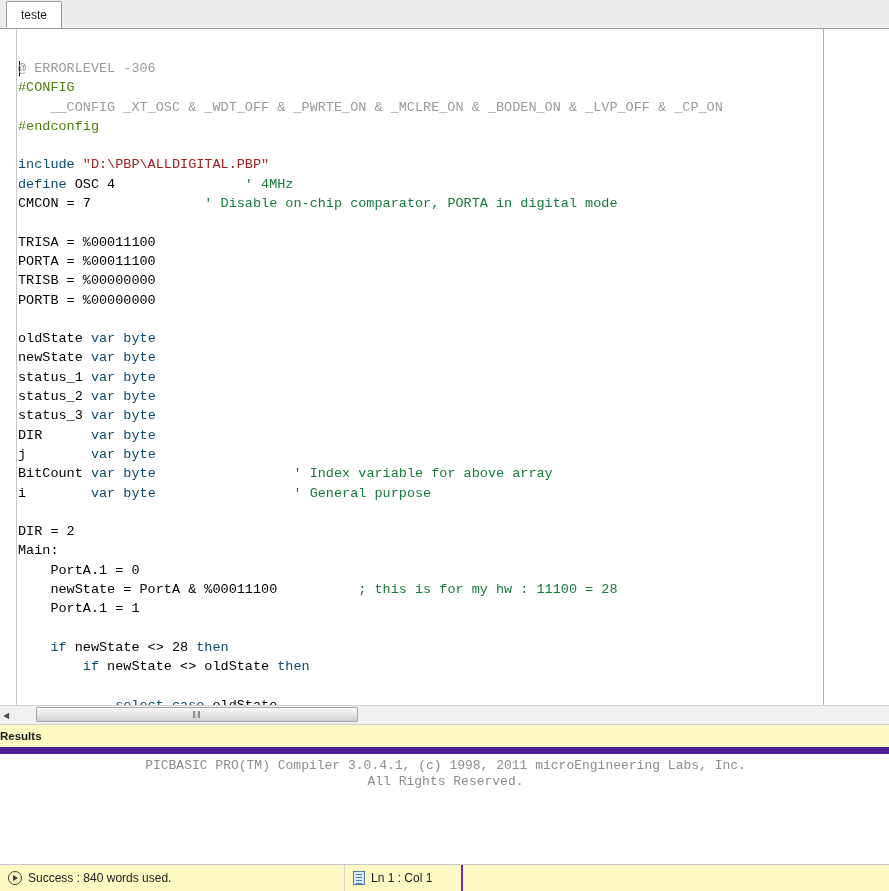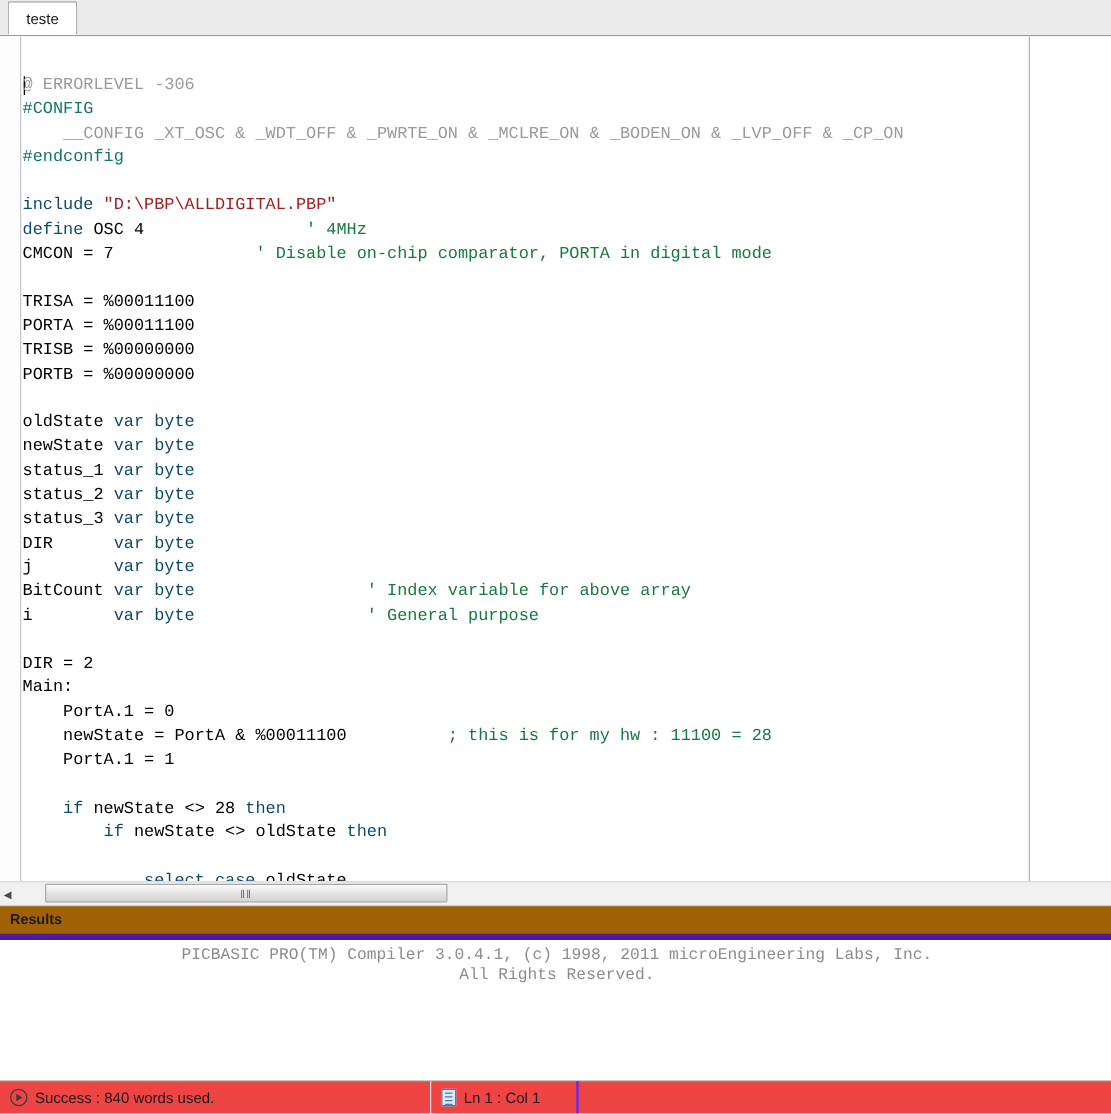--- a/index.html
+++ b/index.html
@@ -85,21 +85,21 @@
     margin: 0;
     font-family: "Liberation Mono", "DejaVu Sans Mono", monospace;
     font-size: 13.5px;
     line-height: 19.3px;
     white-space: pre;
     color: #000000;
     letter-spacing: 0px;
   }
   .code .ln { display: block; height: 19.3px; }
   .kw   { color: #0c4a6e; }
-  .pre  { color: #0f766e; }
+  .pre  { color: #4d7c0f; }
   .str  { color: #a02020; }
   .cmt  { color: #167a3c; }
   .gry  { color: #9a9a9a; }
 
   
   .hscroll {
     flex: 0 0 auto;
     height: 18px;
     background: #f0f0f0;
     border-top: 1px solid #d4d4d4;
@@ -134,26 +134,26 @@
     justify-content: center;
     color: #6a6a6a;
     font-size: 9px;
     letter-spacing: 1px;
   }
 
   
   .results-header {
     flex: 0 0 auto;
     height: 22px;
-    background: #a16207;
+    background: #fef9c3;
     border-top: 1px solid #cfcfcf;
-    border-bottom: 5px solid #4c1d95;
-    display: flex;
-    align-items: center;
-    padding-left: 8px;
+    border-bottom: 7px solid #4c1d95;
+    display: flex;
+    align-items: center;
+    padding-left: 0;
     font-size: 11.5px;
     font-weight: bold;
     color: #1a1a1a;
   }
   .results-body {
     flex: 1 1 auto;
     background: #ffffff;
     overflow: hidden;
     padding: 4px 0 0 0;
     text-align: center;
@@ -165,21 +165,21 @@
     font-size: 13px;
     line-height: 16px;
     color: #8c8c8c;
     white-space: pre;
   }
 
   
   .statusbar {
     flex: 0 0 auto;
     height: 26px;
-    background: #ef4444;
+    background: #fef9c3;
     border-top: 1px solid #c6c6c6;
     display: flex;
     align-items: stretch;
     font-size: 12px;
     color: #1a1a1a;
   }
   .sb-cell {
     display: flex;
     align-items: center;
     gap: 6px;

